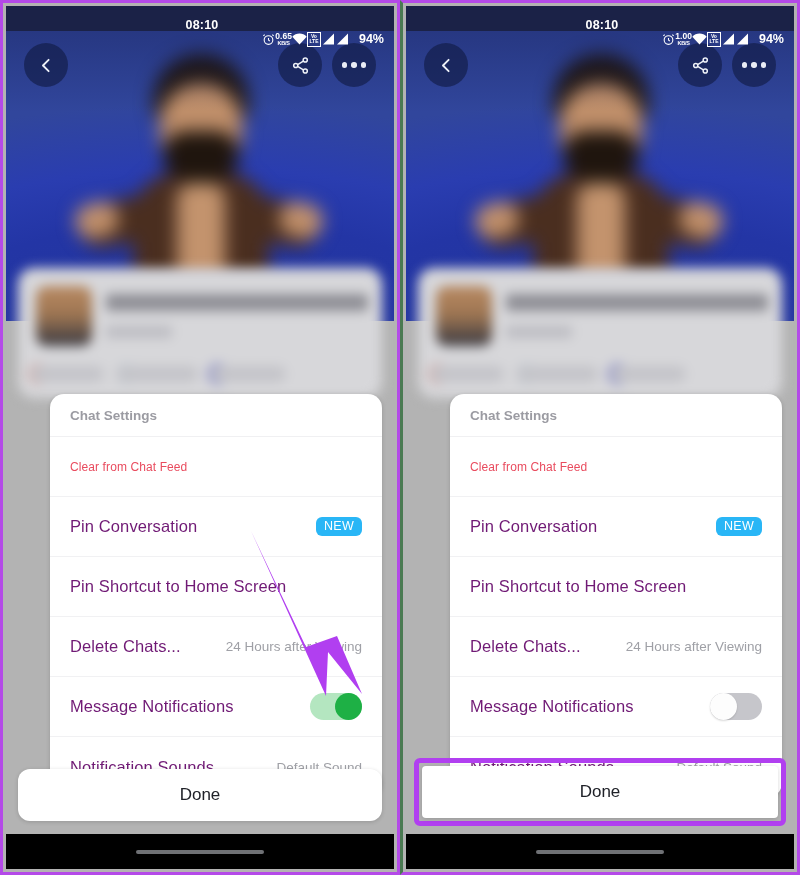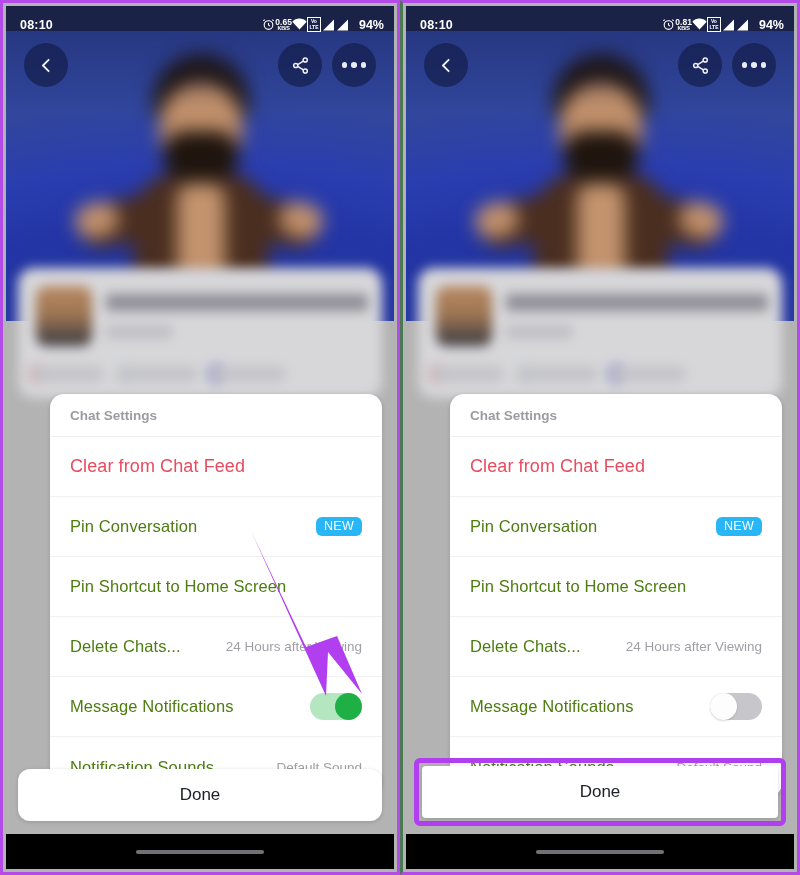--- a/index.html
+++ b/index.html
@@ -39,20 +39,21 @@
     position: relative;
     height: 25px;
     background: #1b2247;
     display: flex;
     align-items: center;
     padding: 12px 10px 0 14px;
     color: #ffffff;
     font-size: 12.5px;
     font-weight: 700;
     z-index: 30;
+    flex-direction: column;
   }
   .sb-time { letter-spacing: .2px; }
   .sb-right {
     margin-left: auto;
     display: flex;
     align-items: center;
   }
   .sb-speed {
     display: flex; flex-direction: column;
     align-items: center; line-height: 1;
@@ -239,25 +240,25 @@
     display: flex;
     align-items: center;
     min-height: 60px;
     padding: 0 20px;
     border-bottom: 1px solid #f1f1f3;
     position: relative;
   }
   .row:last-child { border-bottom: none; }
   .row-label {
     font-size: 16.5px;
-    color: #4d7c0f;
+    color: #701a75;
     font-weight: 400;
     letter-spacing: .1px;
   }
-  .row.destructive .row-label { color: #e94b5e; font-size: 18px; }
+  .row.destructive .row-label { color: #e94b5e; font-size: 12px; }
   .row-value {
     margin-left: auto;
     font-size: 13.5px;
     color: #9fa0a6;
   }
   .badge-new {
     margin-left: auto;
     background: #29b6f6;
     color: #ffffff;
     font-size: 12.5px;
@@ -494,21 +495,21 @@
         <span class="sb-right">
           <span>
             <svg class="ic" width="13" height="13" viewBox="0 0 24 24" fill="none" stroke="#fff" stroke-width="2">
               <circle cx="12" cy="13" r="8"></circle>
                 <path d="M12 9v4l2.5 2"></path>
                 <path d="M5 3L2.5 5.5"></path>
                 <path d="M19 3l2.5 2.5"></path>
             </svg>
           </span>
           <span class="sb-speed">
-            <span class="v">0.81</span>
+            <span class="v">1.00</span>
             <span class="u">KB/S</span>
           </span>
           <span>
             <svg class="ic" width="15" height="13" viewBox="0 0 24 20" fill="#fff">
               <path d="M12 18L0.5 5.5C3.5 2.2 7.6 0.5 12 0.5s8.5 1.7 11.5 5L12 18z"></path>
             </svg>
           </span>
           <span class="volte">
             <span>Vo</span>
             <span>LTE</span>

